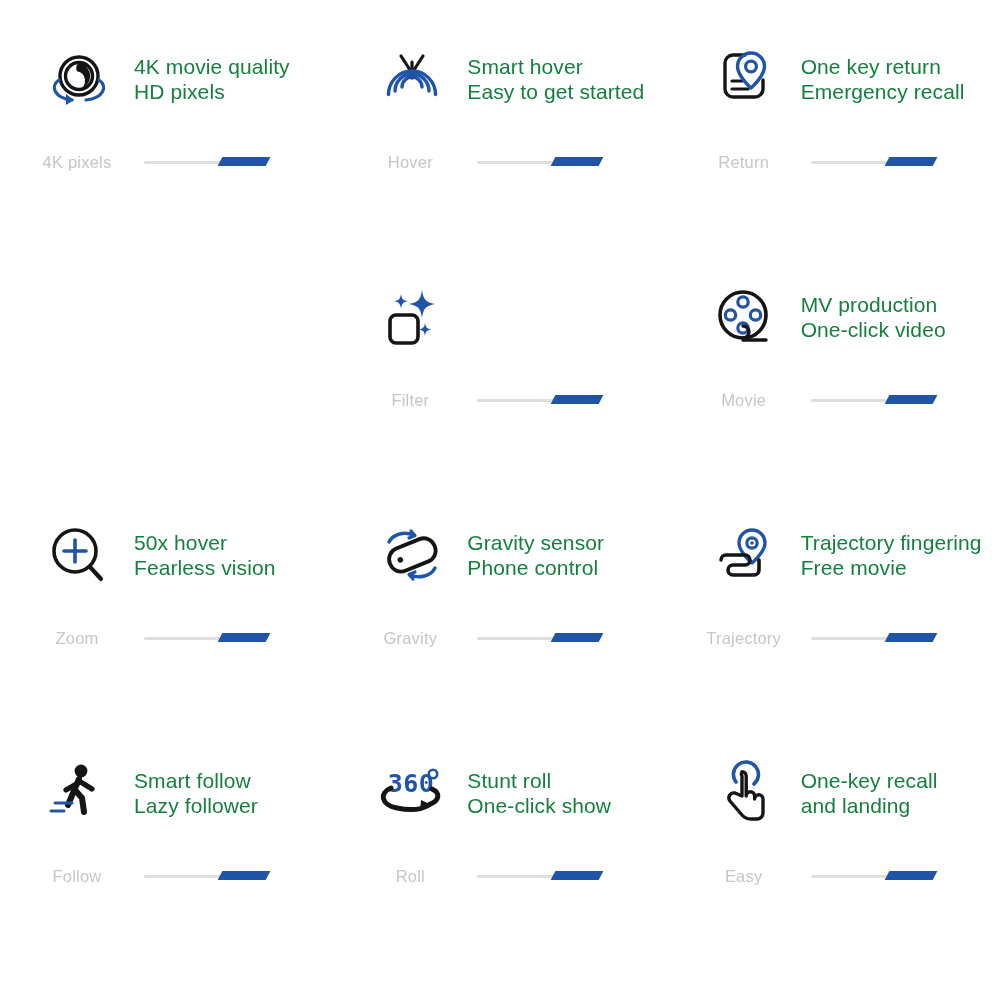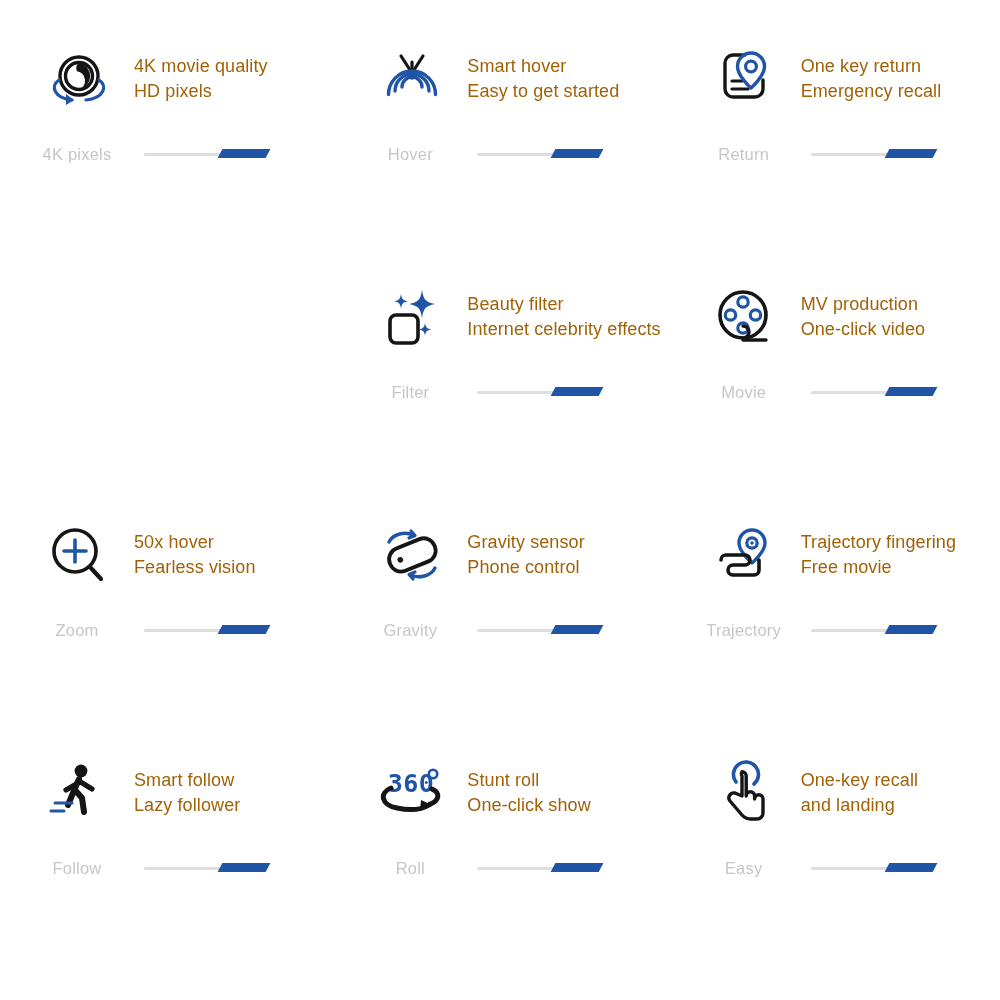--- a/index.html
+++ b/index.html
@@ -41,31 +41,31 @@
     align-items: center;
     justify-content: center;
     margin-top: -2px;
   }
   .icon-box svg { display: block; overflow: visible; }
   .texts {
     margin-left: 18px;
     padding-top: 6px;
   }
   .title-line {
-    font-size: 18px;
-    color: #a16207;
+    font-size: 21px;
+    color: #15803d;
     line-height: 25px;
     white-space: nowrap;
     letter-spacing: 0.1px;
   }
   .meter-row {
     display: flex;
     align-items: center;
     padding-left: 24px;
-    margin-top: 10px;
+    margin-top: 18px;
     height: 24px;
   }
   .meter-label {
     width: 106px;
     flex: 0 0 106px;
     font-size: 16.5px;
     color: #c6c6c6;
     text-align: center;
     letter-spacing: 0.2px;
     white-space: nowrap;
@@ -201,24 +201,20 @@
   <div class="cell">
     <div class="feature-row">
       <div class="icon-box">
         <svg width="74" height="74" viewBox="0 0 74 74">
           <rect x="15" y="31" width="28" height="28" rx="6" class="blk nofill" stroke-width="3.6"></rect>
           <path d="M47 6 C48.6 16, 50.6 18, 60 20 C50.6 22, 48.6 24, 47 34 C45.4 24, 43.4 22, 34 20 C43.4 18, 45.4 16, 47 6 z" class="fblu"></path>
           <path d="M26 10 C26.9 15.3, 28 16.4, 33.4 17.3 C28 18.2, 26.9 19.3, 26 24.6 C25.1 19.3, 24 18.2, 18.6 17.3 C24 16.4, 25.1 15.3, 26 10 z" class="fblu"></path>
           <path d="M50 39 C50.8 43.6, 51.7 44.6, 56.4 45.4 C51.7 46.2, 50.8 47.2, 50 51.8 C49.2 47.2, 48.3 46.2, 43.6 45.4 C48.3 44.6, 49.2 43.6, 50 39 z" class="fblu"></path>
         </svg>
       </div>
-      <div class="texts">
-        <div class="title-line">Beauty filter</div>
-        <div class="title-line">Internet celebrity effects</div>
-      </div>
     </div>
     <div class="meter-row">
       <div class="meter-label">Filter</div>
       <div class="meter">
         <div class="track"></div>
         <div class="tail" style="left:96px"></div>
         <div class="fill" style="left:76px"></div>
       </div>
     </div>
   </div>

